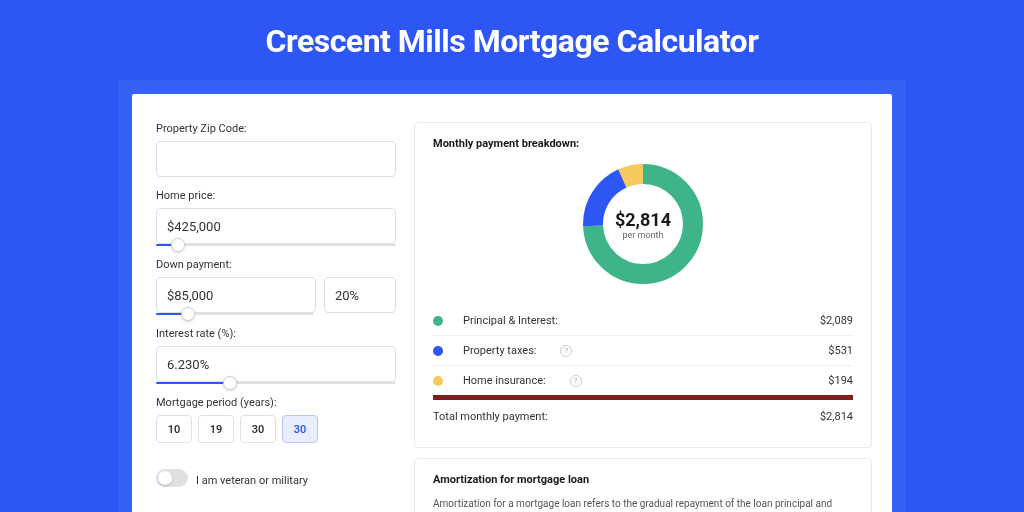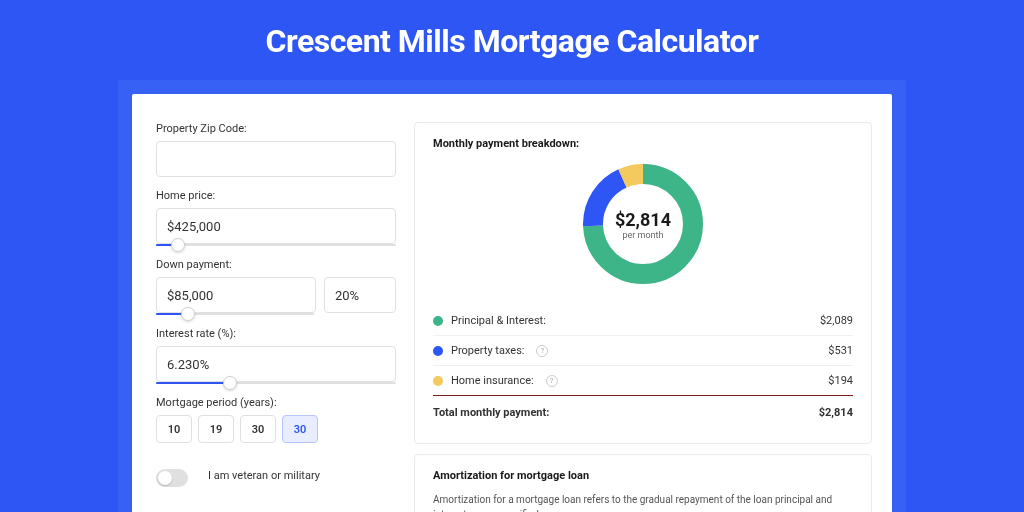--- a/index.html
+++ b/index.html
@@ -16,38 +16,38 @@
   .input::placeholder { color: #aaa; }
   .slider-track { position: relative; height: 2px; background: #e0e0e0; border-radius: 2px; margin-top: 0px; }
   .slider-fill { position: absolute; height: 2px; background: #2e56f4; border-radius: 2px; top: 0; left: 0; }
   .slider-thumb { position: absolute; width: 14px; height: 14px; background: #fff; border: 1px solid #d0d0d0; border-radius: 50%; top: -6px; transform: translateX(-50%); box-shadow: 0 1px 3px rgba(0,0,0,0.15); cursor: grab; }
   .row2 { display: flex; gap: 8px; }
   .row2 .input:first-child { flex: 1; }
   .row2 .input:last-child { width: 72px; flex: 0 0 72px; }
   .periods { display: flex; gap: 6px; }
   .period-btn { width: 36px; height: 28px; border: 1px solid #e0e0e0; border-radius: 4px; background: #fff; font-size: 11px; color: #333; font-weight: 600; display: flex; align-items: center; justify-content: center; cursor: pointer; }
   .period-btn.active { background: #e8eeff; border-color: #b5c6ff; color: #2e56f4; }
-  .toggle-row { display: flex; align-items: flex-start; gap: 20px; margin-top: 26px; }
+  .toggle-row { display: flex; align-items: flex-end; gap: 8px; margin-top: 26px; }
   .toggle { width: 32px; height: 18px; background: #e0e0e0; border-radius: 9px; position: relative; cursor: pointer; }
   .toggle-knob { position: absolute; width: 14px; height: 14px; background: #fff; border-radius: 50%; top: 2px; left: 2px; box-shadow: 0 1px 2px rgba(0,0,0,0.2); }
   .toggle-label { font-size: 11px; color: #333; }
   .right-inner { border: 1px solid #eaeaea; border-radius: 4px; padding: 14px 18px 16px; margin-bottom: 10px; }
   .rt-title { font-size: 11px; font-weight: 700; color: #1a1a1a; margin-bottom: 10px; }
   .donut-wrap { display: flex; justify-content: center; margin: 10px 0 18px; }
   .donut { position: relative; width: 128px; height: 128px; }
   .donut svg { transform: rotate(-90deg); }
   .donut-center { position: absolute; inset: 0; display: flex; flex-direction: column; align-items: center; justify-content: center; }
   .donut-center .big { font-size: 18px; font-weight: 700; color: #1a1a1a; }
   .donut-center .small { font-size: 9px; color: #666; }
   .line-item { display: flex; align-items: center; justify-content: space-between; padding: 8px 0; font-size: 11px; color: #333; border-top: 1px solid #f0f0f0; }
   .line-item:first-of-type { border-top: none; }
-  .li-left { display: flex; align-items: center; gap: 8px; }
+  .li-left { display: flex; align-items: center; gap: 20px; }
   .dot { width: 10px; height: 10px; border-radius: 50%; }
   .info-icon { width: 12px; height: 12px; border: 1px solid #ccc; border-radius: 50%; font-size: 8px; color: #aaa; display: inline-flex; align-items: center; justify-content: center; margin-left: 4px; }
-  .total-row { font-weight: 700; border-top: 1px solid #7f1d1d; padding-top: 10px; text-align: right; }
+  .total-row { font-weight: 400; border-top: 5px solid #7f1d1d; padding-top: 10px; text-align: right; }
   .amort-box { border: 1px solid #eaeaea; border-radius: 4px; padding: 14px 18px; }
   .amort-title { font-size: 11px; font-weight: 700; color: #1a1a1a; margin-bottom: 10px; }
   .amort-text { font-size: 10px; color: #555; line-height: 1.5; }
 </style>
 </head>
 <body>
 
 <div class="wrap">
   <h1 class="page-title">Crescent Mills Mortgage Calculator</h1>
   <div class="card-outer">

